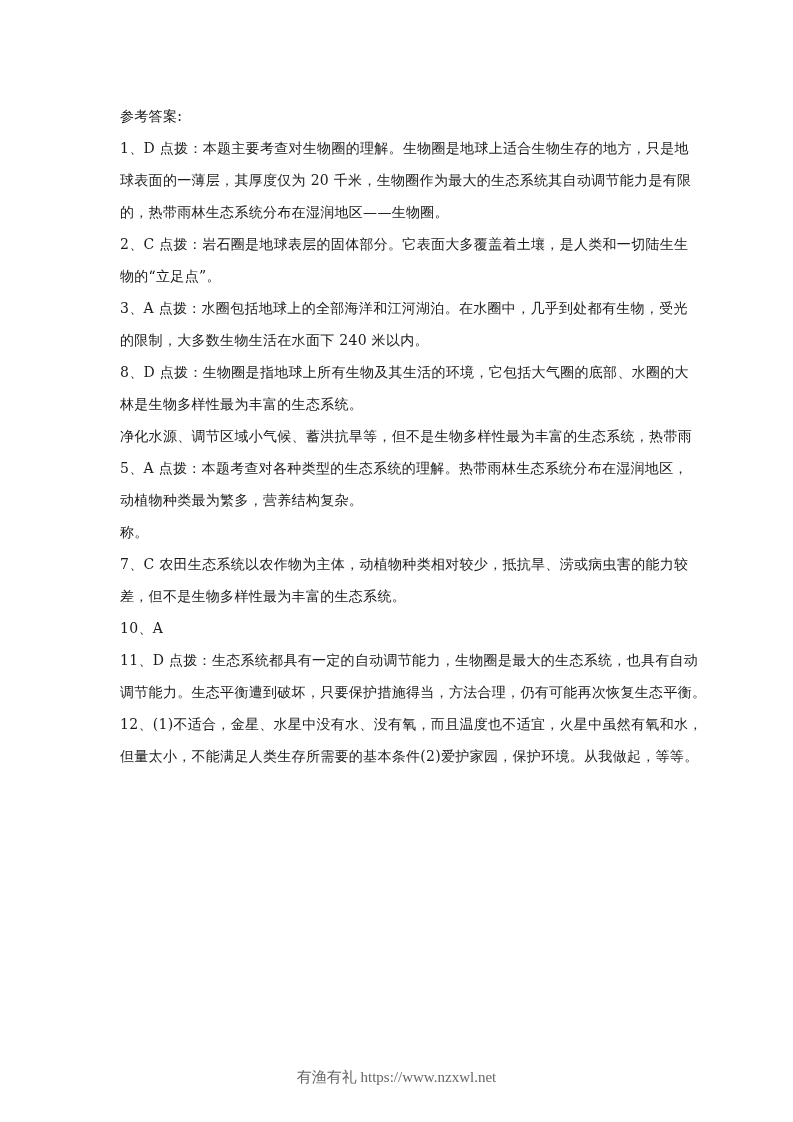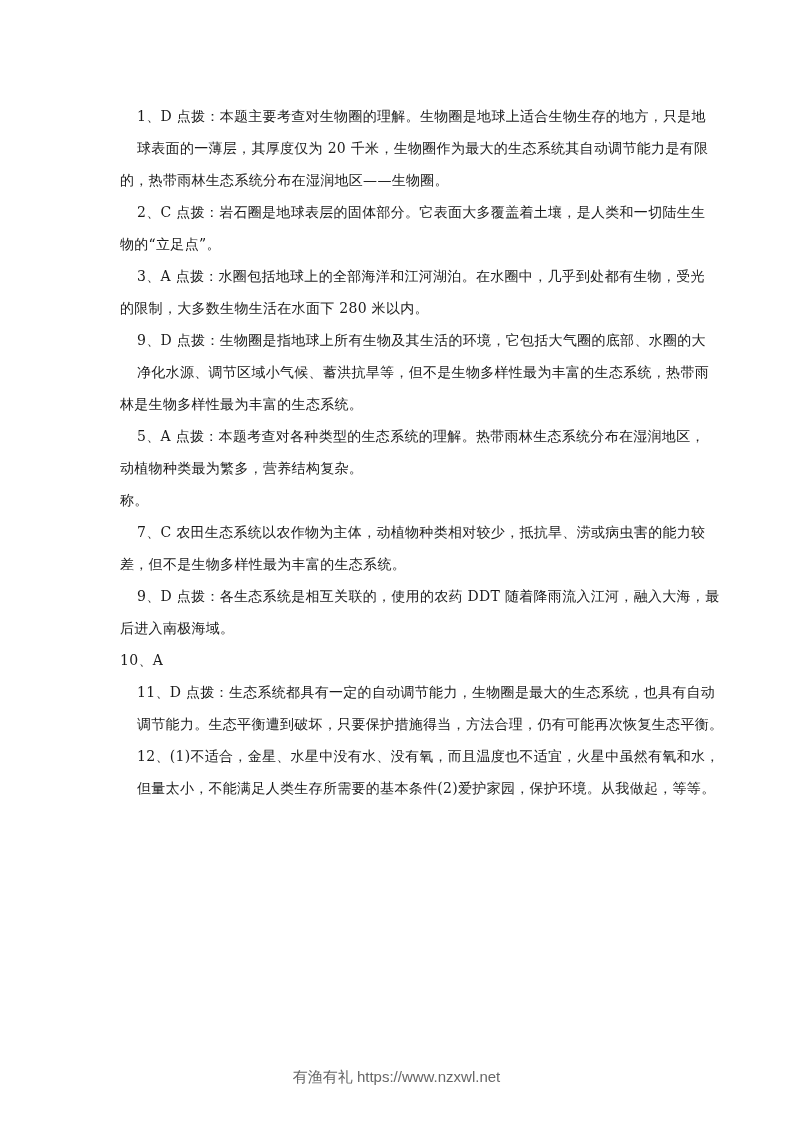--- a/index.html
+++ b/index.html
@@ -25,81 +25,77 @@
       font-size: 14px;
       line-height: 32px;
       height: 32px;
       white-space: nowrap;
       letter-spacing: 0.3px;
     }
     .justify {
       text-align: justify;
       text-align-last: justify;
       width: 552px;
-      margin-left: 17px;
     }
     .footer {
       position: absolute;
       top: 1068px;
       left: 0;
       width: 793px;
       text-align: center;
-      font-family: Liberation Sans, sans-serif;
+      font-family: Liberation Serif, serif;
       font-size: 15px;
       color: #666666;
     }
   </style>
 </head>
 <body>
 
 <div class="page">
+  <div class="line">参考答案:</div>
 
   <div>
     <div class="line justify">1、D 点拨：本题主要考查对生物圈的理解。生物圈是地球上适合生物生存的地方，只是地</div>
     <div class="line justify">球表面的一薄层，其厚度仅为 20 千米，生物圈作为最大的生态系统其自动调节能力是有限</div>
     <div class="line">的，热带雨林生态系统分布在湿润地区——生物圈。</div>
   </div>
 
   <div>
     <div class="line justify">2、C 点拨：岩石圈是地球表层的固体部分。它表面大多覆盖着土壤，是人类和一切陆生生</div>
     <div class="line">物的“立足点”。</div>
   </div>
 
   <div>
     <div class="line justify">3、A 点拨：水圈包括地球上的全部海洋和江河湖泊。在水圈中，几乎到处都有生物，受光</div>
-    <div class="line">的限制，大多数生物生活在水面下 280 米以内。</div>
+    <div class="line">的限制，大多数生物生活在水面下 240 米以内。</div>
   </div>
 
   <div>
-    <div class="line justify">9、D 点拨：生物圈是指地球上所有生物及其生活的环境，它包括大气圈的底部、水圈的大</div>
+    <div class="line justify">8、D 点拨：生物圈是指地球上所有生物及其生活的环境，它包括大气圈的底部、水圈的大</div>
   </div>
 
   <div>
+    <div class="line">林是生物多样性最为丰富的生态系统。</div>
     <div class="line justify">净化水源、调节区域小气候、蓄洪抗旱等，但不是生物多样性最为丰富的生态系统，热带雨</div>
-    <div class="line">林是生物多样性最为丰富的生态系统。</div>
   </div>
 
   <div>
     <div class="line justify">5、A 点拨：本题考查对各种类型的生态系统的理解。热带雨林生态系统分布在湿润地区，</div>
     <div class="line">动植物种类最为繁多，营养结构复杂。</div>
   </div>
 
   <div>
     <div class="line">称。</div>
   </div>
 
   <div>
     <div class="line justify">7、C 农田生态系统以农作物为主体，动植物种类相对较少，抵抗旱、涝或病虫害的能力较</div>
     <div class="line">差，但不是生物多样性最为丰富的生态系统。</div>
   </div>
 
-  <div>
-    <div class="line justify">9、D 点拨：各生态系统是相互关联的，使用的农药 DDT 随着降雨流入江河，融入大海，最</div>
-    <div class="line">后进入南极海域。</div>
-  </div>
 
   <div>
     <div class="line">10、A</div>
   </div>
 
   <div>
     <div class="line justify">11、D 点拨：生态系统都具有一定的自动调节能力，生物圈是最大的生态系统，也具有自动</div>
     <div class="line justify">调节能力。生态平衡遭到破坏，只要保护措施得当，方法合理，仍有可能再次恢复生态平衡。</div>
   </div>
 

